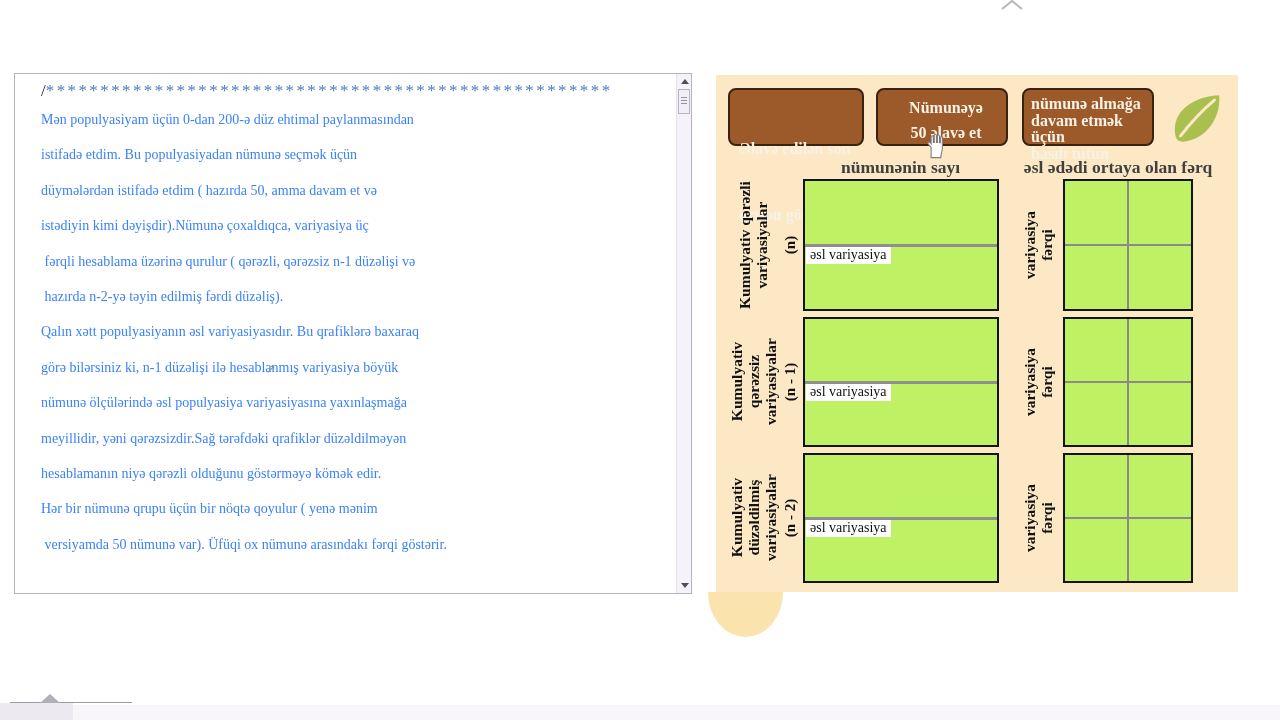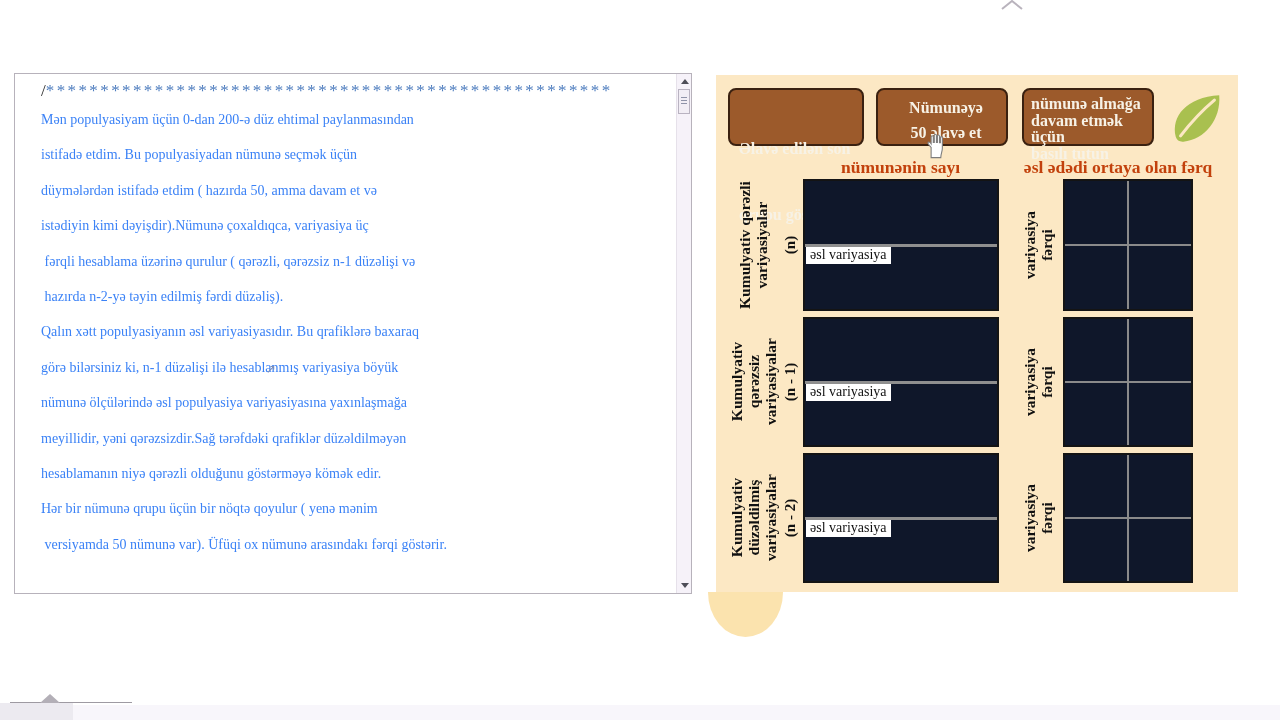--- a/index.html
+++ b/index.html
@@ -41,26 +41,26 @@
   .sim-btn .bl{display:block;}
   .btn-1{left:12px;width:136px;font-size:16px;padding:5px 0 0 9px;}
   .btn-1 .bl{line-height:25px;margin-top:41px;}
   .btn-2{left:160px;width:132px;font-size:16px;text-align:center;padding-top:5px;padding-left:8px;}
   .btn-2 .bl{line-height:25px;}
   .btn-3{left:306px;width:132px;font-size:16px;padding:6px 0 0 7px;}
   .btn-3 .bl{line-height:16.5px;}
 
   .leaf-wrap{position:absolute;left:452px;top:15px;width:58px;height:55px;}
 
-  .col-hdr{position:absolute;top:82px;font-weight:bold;font-size:17.5px;color:#c2410c;text-align:center;}
+  .col-hdr{position:absolute;top:82px;font-weight:bold;font-size:17.5px;color:#404040;text-align:center;}
   .hdr-left{left:87px;width:195px;}
   .hdr-right{left:306px;width:192px;}
 
   
-  .plot{position:absolute;background:#0f172a;border:2px solid #141414;box-sizing:border-box;text-decoration:underline;}
+  .plot{position:absolute;background:#bef264;border:2px solid #141414;box-sizing:border-box;text-decoration:underline;}
   .plot.left{left:87px;width:196px;}
   .plot.right{left:347px;width:130px;}
   .r1{top:104px;height:132px;}
   .r2{top:242px;height:130px;}
   .r3{top:378px;height:130px;}
   .hline{position:absolute;left:0;right:0;top:50%;height:3px;margin-top:-1px;background:#8f8f8f;}
   .hline2{position:absolute;left:0;right:0;top:50%;height:2px;margin-top:-1px;background:#8a8a8a;}
   .vline2{position:absolute;top:0;bottom:0;left:50%;width:2px;margin-left:-1px;background:#8a8a8a;}
   .true-var-label{position:absolute;left:1px;top:50%;margin-top:2px;font-size:14px;color:#111;
                   background:#fff;padding:0 4px 1px 4px;white-space:nowrap;}

